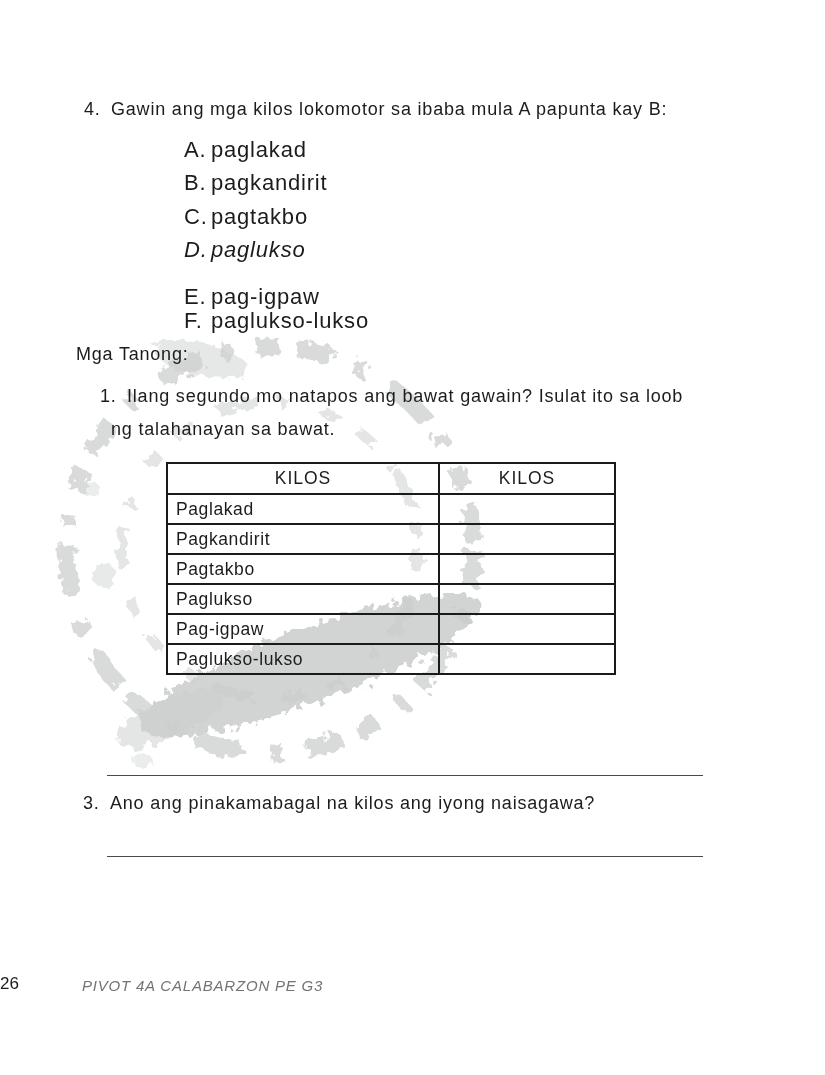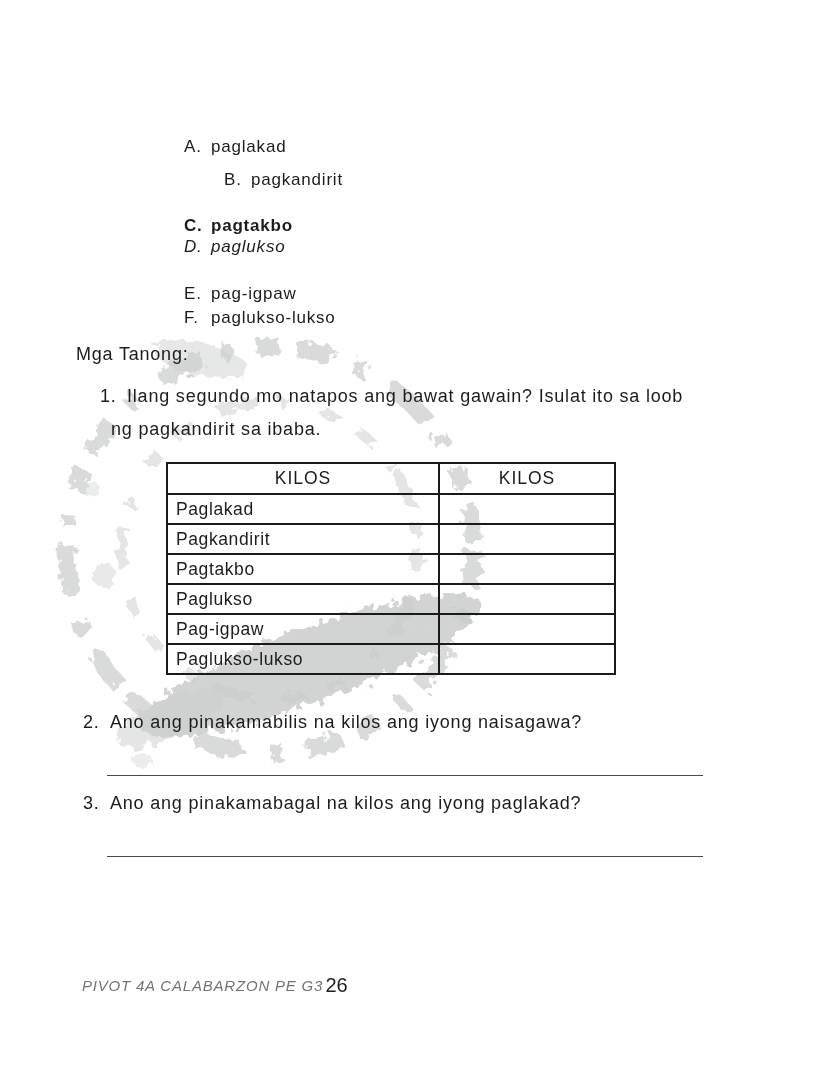--- a/index.html
+++ b/index.html
@@ -26,21 +26,21 @@
   .content { position: absolute; inset: 0; z-index: 1; }
 
   .txt {
     position: absolute;
     font-size: 18px;
     letter-spacing: 0.8px;
     white-space: nowrap;
   }
   .num { display: inline-block; width: 27px; }
 
-  .list-item { position: absolute; left: 184px; font-size: 17px; letter-spacing: 0.8px; white-space: nowrap; }
+  .list-item { position: absolute; left: 184px; font-size: 22px; letter-spacing: 0.8px; white-space: nowrap; }
   .letter { display: inline-block; width: 27px; }
 
   table.kilos-table {
     position: absolute;
     left: 166px;
     top: 462px;
     border-collapse: collapse;
     table-layout: fixed;
     font-size: 17.5px;
     letter-spacing: 0.6px;
@@ -82,22 +82,22 @@
     font-style: italic;
     letter-spacing: 0.8px;
     color: #737373;
     white-space: nowrap;
   }
   .footer-page {
     position: absolute;
     left: 0;
     top: 974px;
     width: 673px;
-    text-align: center;
-    font-size: 20px;
+    text-align: left;
+    font-size: 17px;
     color: #1c1c1c;
   }
 </style>
 </head>
 <body>
 
 <div class="page">
 
   <svg class="watermark" width="440" height="460" viewBox="0 0 440 460" aria-hidden="true">
     <defs>
@@ -114,46 +114,49 @@
       <ellipse cx="150" cy="40" rx="48" ry="16" transform="rotate(12 150 40)" fill="#cdd0cf" opacity="0.5"></ellipse>
       <circle cx="52" cy="255" r="12" fill="#d2d5d4" opacity="0.5"></circle>
       <circle cx="40" cy="170" r="8" fill="#d2d5d4" opacity="0.45"></circle>
       <circle cx="368" cy="300" r="10" fill="#d2d5d4" opacity="0.45"></circle>
       <circle cx="90" cy="440" r="9" fill="#d2d5d4" opacity="0.45"></circle>
     </g>
   </svg>
 
   <div class="content">
 
+    <div class="txt" style="left:84px; top:99px;">
+      <span class="num">4.</span><span>Gawin ang mga kilos lokomotor sa ibaba mula A papunta kay B:</span>
+    </div>
 
     <div class="list-item" style="top:137px;">
       <span class="letter">A.</span><span>paglakad</span>
     </div>
-    <div class="list-item" style="top:170px;margin-left:40px;">
+    <div class="list-item" style="top:170px;">
       <span class="letter">B.</span><span>pagkandirit</span>
     </div>
-    <div class="list-item" style="top:216px;font-weight:bold;">
+    <div class="list-item" style="top:204px;">
       <span class="letter">C.</span><span>pagtakbo</span>
     </div>
     <div class="list-item" style="top:237px;font-style:italic;">
       <span class="letter">D.</span><span>paglukso</span>
     </div>
     <div class="list-item" style="top:284px;">
       <span class="letter">E.</span><span>pag-igpaw</span>
     </div>
     <div class="list-item" style="top:308px;">
       <span class="letter">F.</span><span>paglukso-lukso</span>
     </div>
 
     <div class="txt" style="left:76px; top:344px;">Mga Tanong:</div>
 
     <div class="txt" style="left:100px; top:386px;">
       <span class="num">1.</span><span>Ilang segundo mo natapos ang bawat gawain? Isulat ito sa loob</span>
     </div>
-    <div class="txt" style="left:111px; top:419px;">ng pagkandirit sa ibaba.</div>
+    <div class="txt" style="left:111px; top:419px;">ng talahanayan sa bawat.</div>
 
     <table class="kilos-table">
       <thead>
         <tr>
           <th>KILOS</th>
           <th class="col-oras">KILOS</th>
         </tr>
       </thead>
       <tbody>
         <tr>
@@ -176,27 +179,24 @@
           <td>Pag-igpaw</td>
           <td></td>
         </tr>
         <tr>
           <td>Paglukso-lukso</td>
           <td></td>
         </tr>
       </tbody>
     </table>
 
-    <div class="txt" style="left:83px; top:712px;">
-      <span class="num">2.</span><span>Ano ang pinakamabilis na kilos ang iyong naisagawa?</span>
-    </div>
     <div class="answer-line" style="top:760px;"></div>
 
     <div class="txt" style="left:83px; top:793px;">
-      <span class="num">3.</span><span>Ano ang pinakamabagal na kilos ang iyong paglakad?</span>
+      <span class="num">3.</span><span>Ano ang pinakamabagal na kilos ang iyong naisagawa?</span>
     </div>
     <div class="answer-line" style="top:841px;"></div>
 
     <div class="footer-label">PIVOT 4A CALABARZON PE G3</div>
     <div class="footer-page">26</div>
 
   </div>
 </div>
 
 </body></html>

